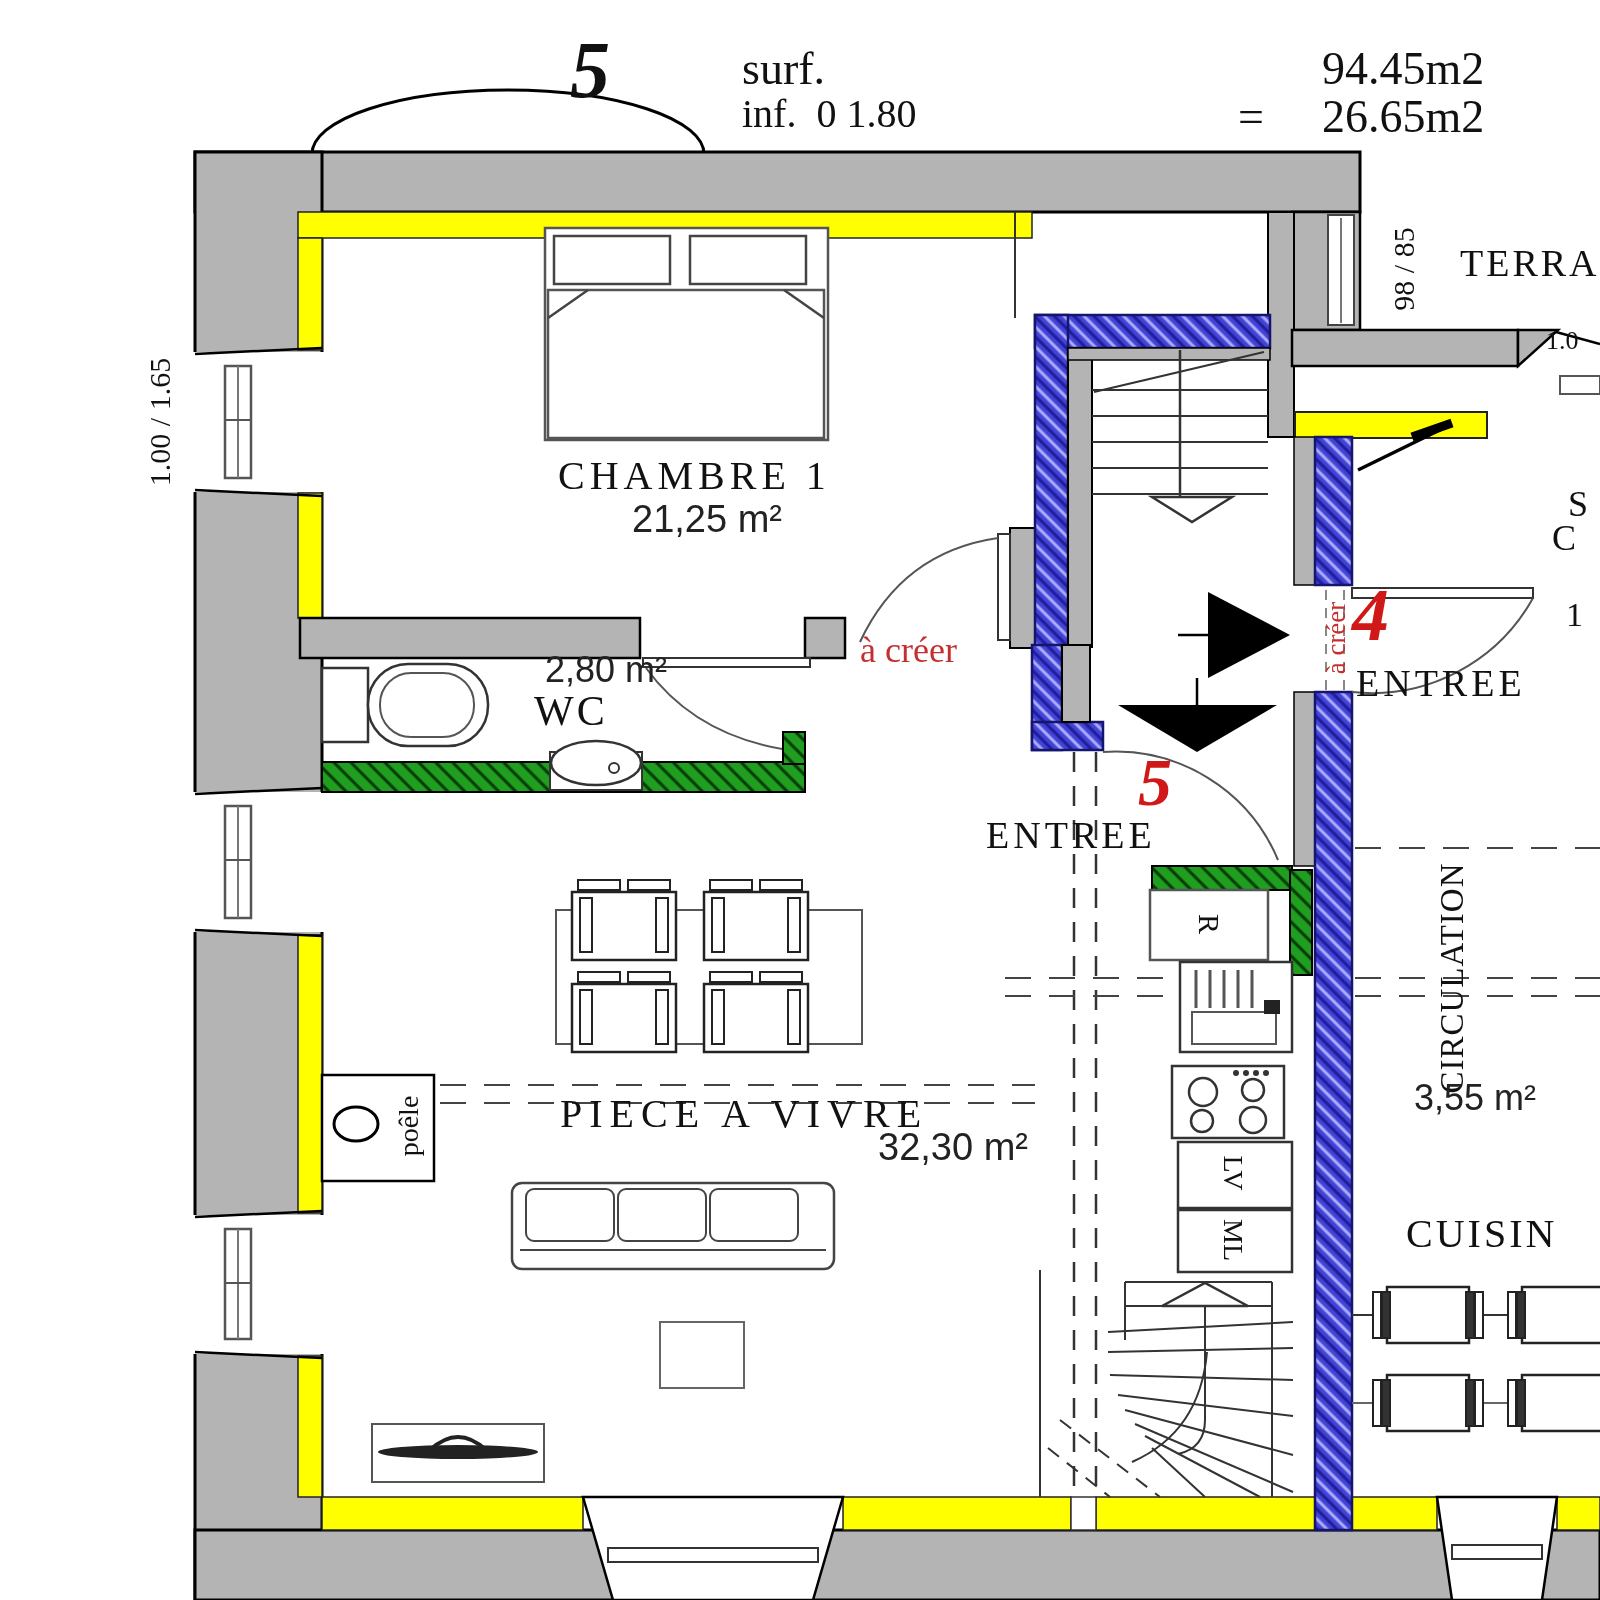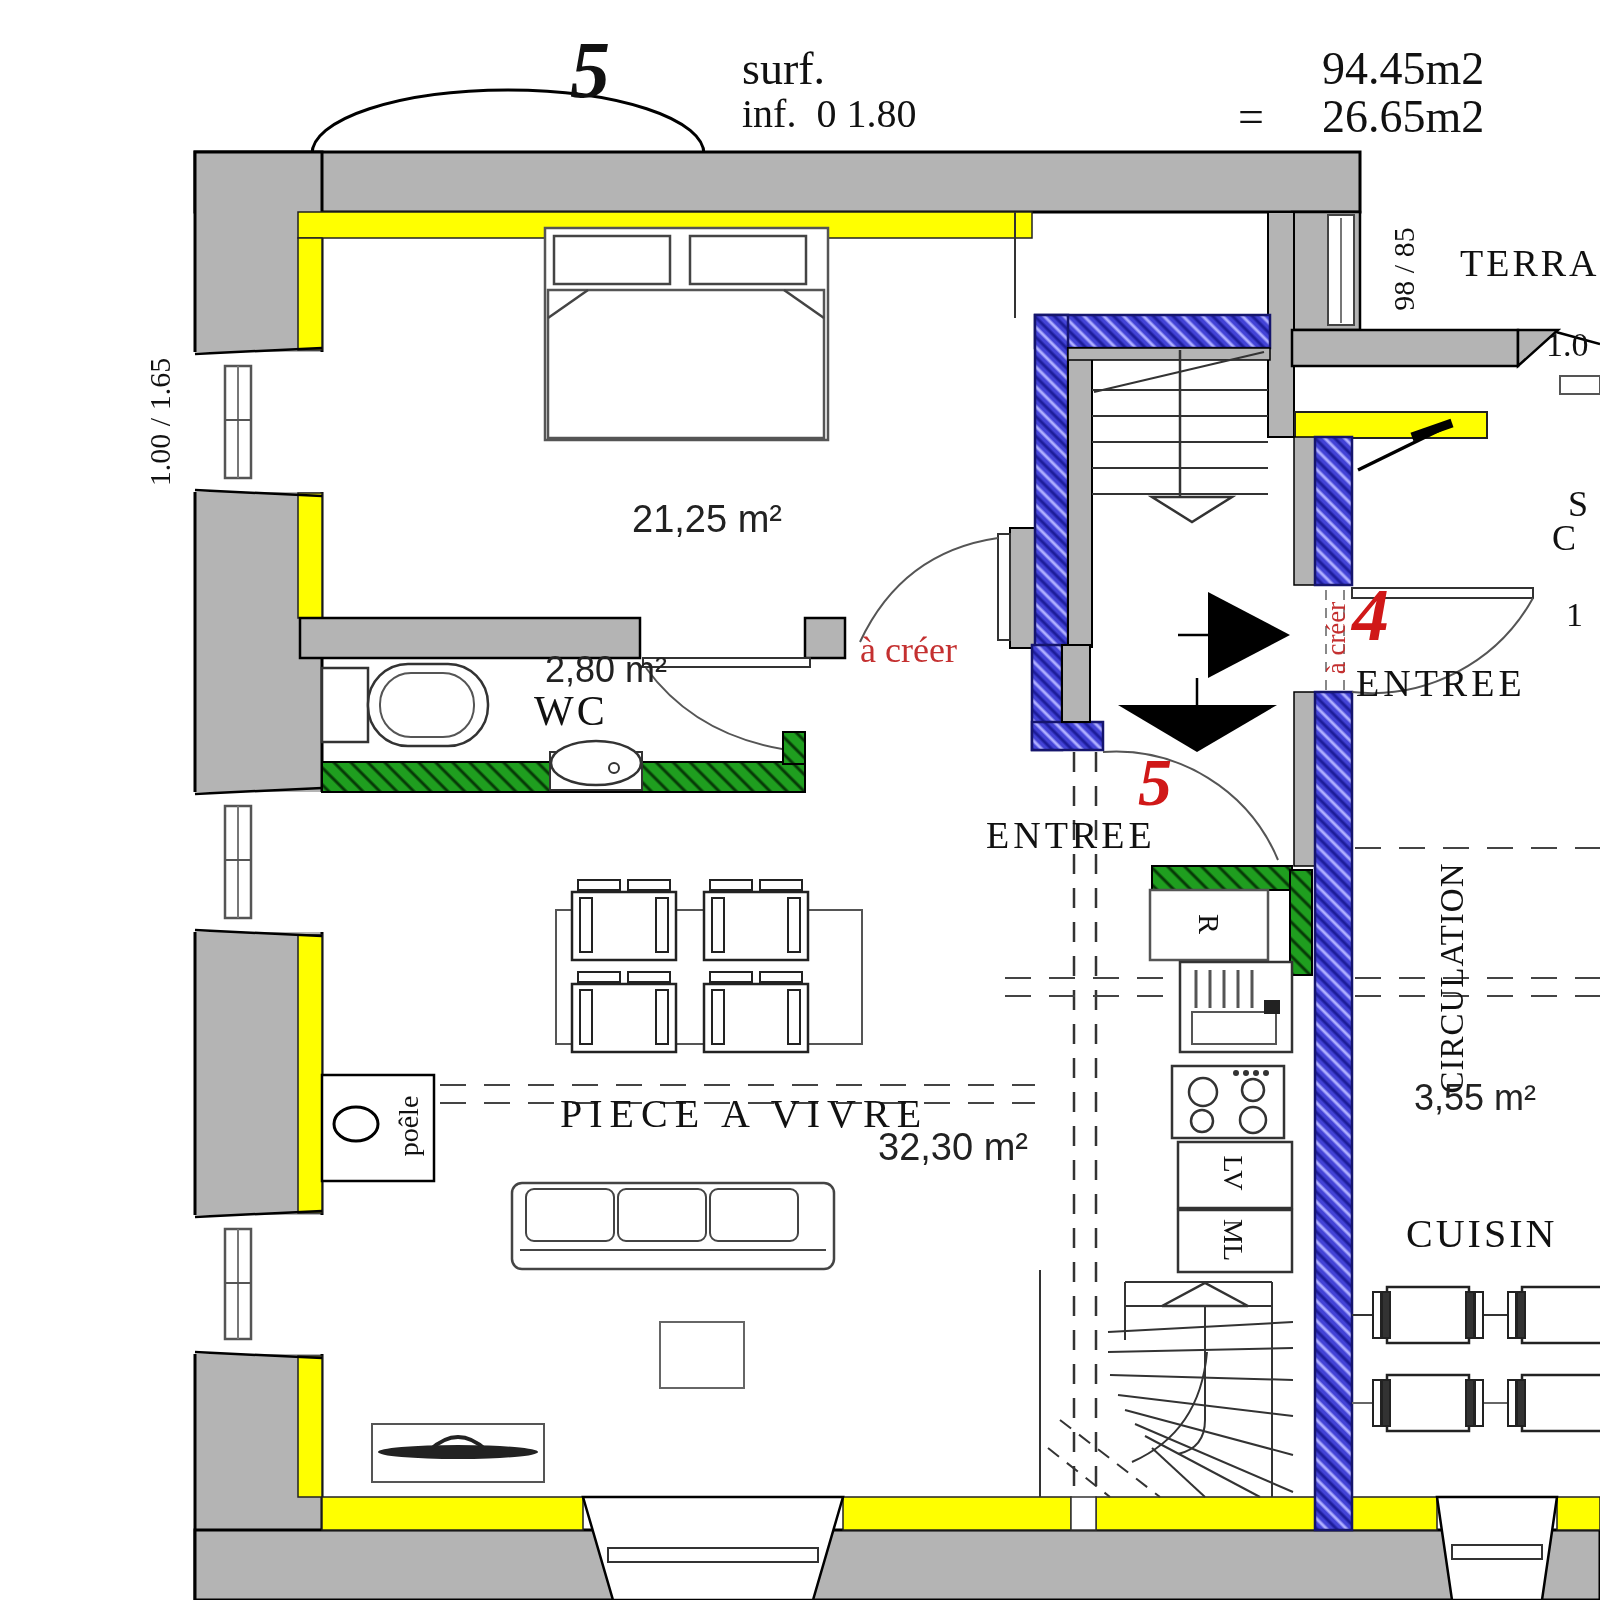--- a/index.html
+++ b/index.html
@@ -304,23 +304,24 @@
 
 <div class="lbl" style="left:570px;top:30px;font-size:80px;font-weight:bold;font-style:italic;">5</div>
 <div class="lbl" style="left:742px;top:46px;font-size:46px;">surf.</div>
 <div class="lbl" style="left:1322px;top:46px;font-size:46px;">94.45m2</div>
 <div class="lbl" style="left:742px;top:94px;font-size:40px;white-space:pre;">inf.  0 1.80</div>
 <div class="lbl" style="left:1238px;top:94px;font-size:46px;">=</div>
 <div class="lbl" style="left:1322px;top:94px;font-size:46px;">26.65m2</div>
 
 <div class="lbl" style="left:1460px;top:244px;font-size:38px;letter-spacing:3px;">TERRA</div>
 <div class="lbl vrot" style="left:1404px;top:269px;font-size:30px;">98 / 85</div>
-<div class="lbl" style="left:1546px;top:328px;font-size:34px;">1.0</div>
+<div class="lbl" style="left:1546px;top:328px;font-size:26px;">1.0</div>
 <div class="lbl vrot" style="left:160px;top:422px;font-size:30px;">1.00 / 1.65</div>
 
+<div class="lbl" style="left:558px;top:456px;font-size:40px;letter-spacing:5px;">CHAMBRE 1</div>
 <div class="lbl area" style="left:632px;top:500px;font-size:38px;">21,25 m²</div>
 
 <div class="lbl area" style="left:545px;top:652px;font-size:36px;">2,80 m²</div>
 <div class="lbl" style="left:534px;top:690px;font-size:42px;letter-spacing:3px;">WC</div>
 
 <div class="lbl red" style="left:860px;top:632px;font-size:36px;">à créer</div>
 <div class="lbl red vrot" style="left:1336px;top:638px;font-size:27px;">à créer</div>
 
 <div class="lbl rednum" style="left:1352px;top:578px;font-size:74px;">4</div>
 <div class="lbl" style="left:1356px;top:664px;font-size:38px;letter-spacing:4px;">ENTREE</div>

